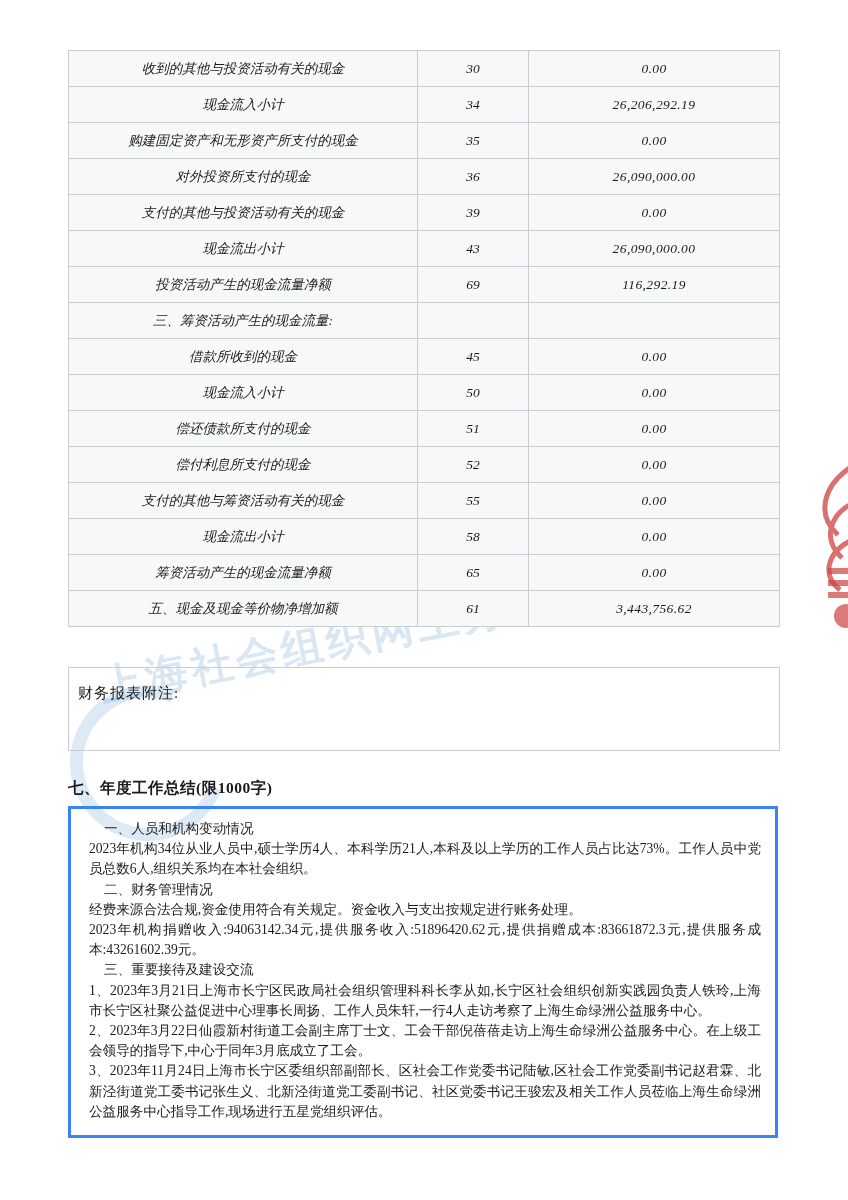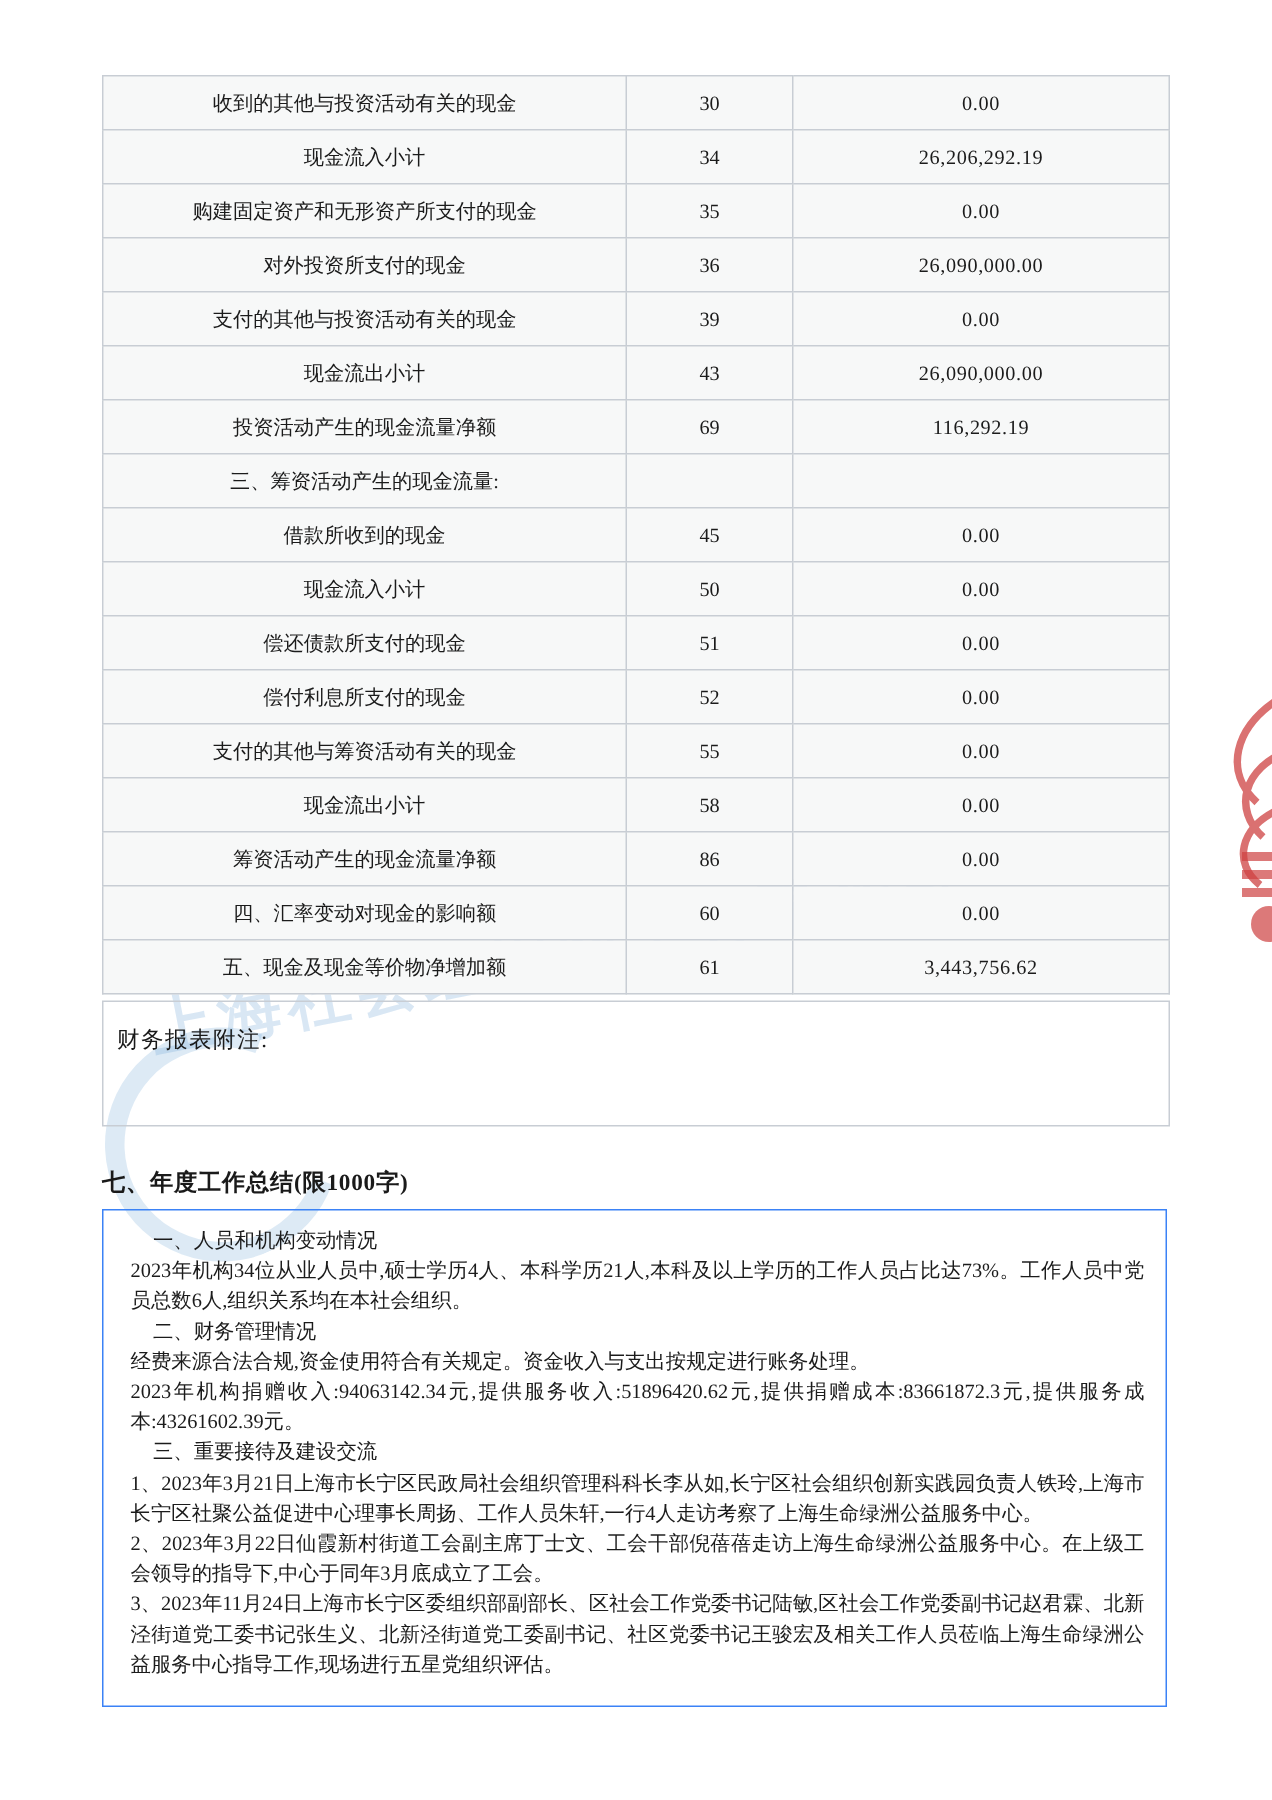--- a/index.html
+++ b/index.html
@@ -59,20 +59,21 @@
     pointer-events: none;
     opacity: .85;
   }
 
   
   .table-wrap {
     position: absolute;
     left: 68px;
     top: 50px;
     width: 712px;
+    font-style: italic;
   }
   table.cashflow {
     border-collapse: collapse;
     width: 100%;
     table-layout: fixed;
   }
   table.cashflow td {
     border: 1px solid #c8cdd4;
     height: 33px;
     font-size: 13.5px;
@@ -110,21 +111,21 @@
     font-size: 15.5px;
     font-weight: bold;
     letter-spacing: .5px;
   }
   .sec7-box {
     position: absolute;
     left: 68px;
     top: 806px;
     width: 710px;
     height: 332px;
-    border: 1px solid #3b82f6;
+    border: 3px solid #3b82f6;
     box-sizing: border-box;
     padding: 10px 14px 6px 18px;
     background: transparent;
   }
   .sec7-box p {
     margin: 0;
     font-size: 13.6px;
     line-height: 20.2px;
     text-align: justify;
     color: #1b1b1b;
@@ -225,26 +226,21 @@
             <td class="c-no">55</td>
             <td class="c-val">0.00</td>
           </tr>
           <tr class="alt">
             <td class="c-label">现金流出小计</td>
             <td class="c-no">58</td>
             <td class="c-val">0.00</td>
           </tr>
           <tr class="alt">
             <td class="c-label">筹资活动产生的现金流量净额</td>
-            <td class="c-no">86</td>
-            <td class="c-val">0.00</td>
-          </tr>
-          <tr class="alt">
-            <td class="c-label">四、汇率变动对现金的影响额</td>
-            <td class="c-no">60</td>
+            <td class="c-no">65</td>
             <td class="c-val">0.00</td>
           </tr>
           <tr class="alt">
             <td class="c-label">五、现金及现金等价物净增加额</td>
             <td class="c-no">61</td>
             <td class="c-val">3,443,756.62</td>
           </tr>
         </tbody>
     </table>
   </div>

